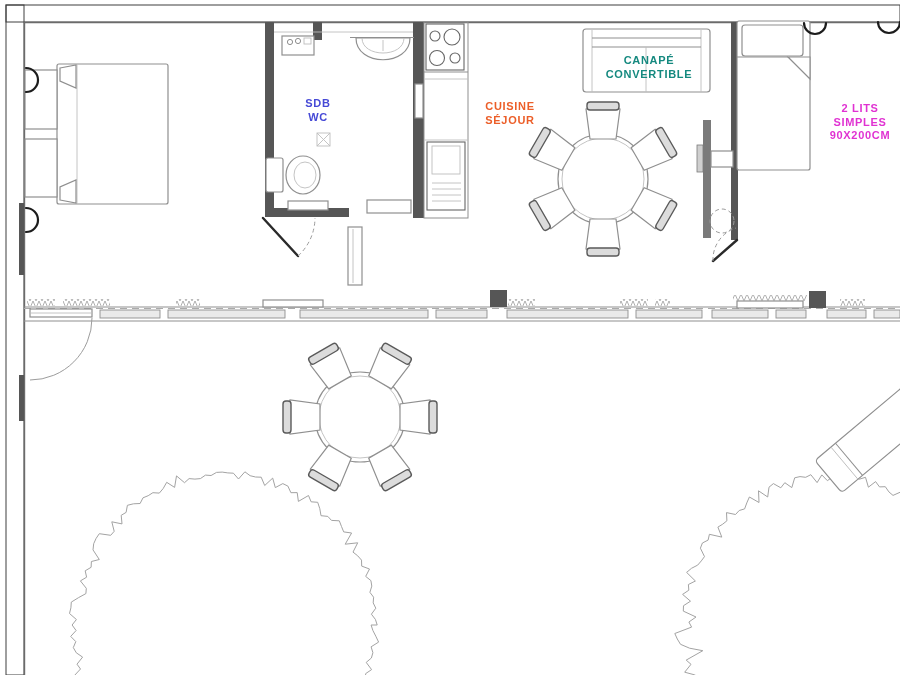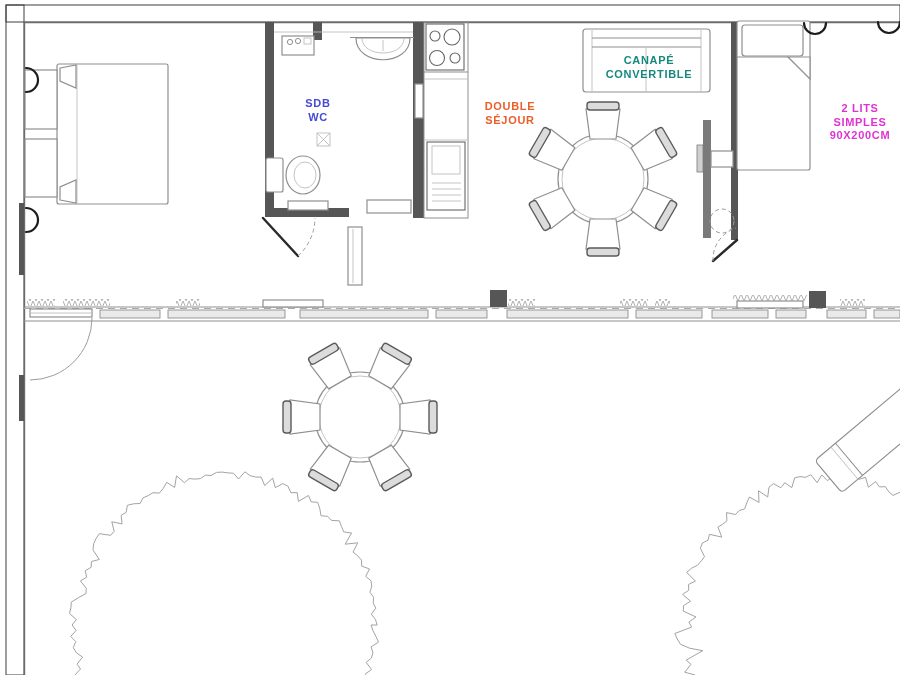--- a/index.html
+++ b/index.html
@@ -222,21 +222,21 @@
   </g>
 </svg>
 
 
 <div class="room-label" style="left: 283px; top: 97px; width: 70px; color: rgb(70, 73, 214);">
   <div>SDB</div>
   <div>WC</div>
 </div>
 
 <div class="room-label" style="left: 458px; top: 100px; width: 104px; color: rgb(236, 94, 40);">
-  <div>DOUBLE</div>
+  <div>CUISINE</div>
   <div>SÉJOUR</div>
 </div>
 
 <div class="room-label" style="left: 588px; top: 54px; width: 122px; color: rgb(21, 137, 127);">
   <div>CANAPÉ</div>
   <div>CONVERTIBLE</div>
 </div>
 
 <div class="room-label" style="left: 808px; top: 102px; width: 104px; color: rgb(224, 50, 210);">
   <div>2 LITS</div>

